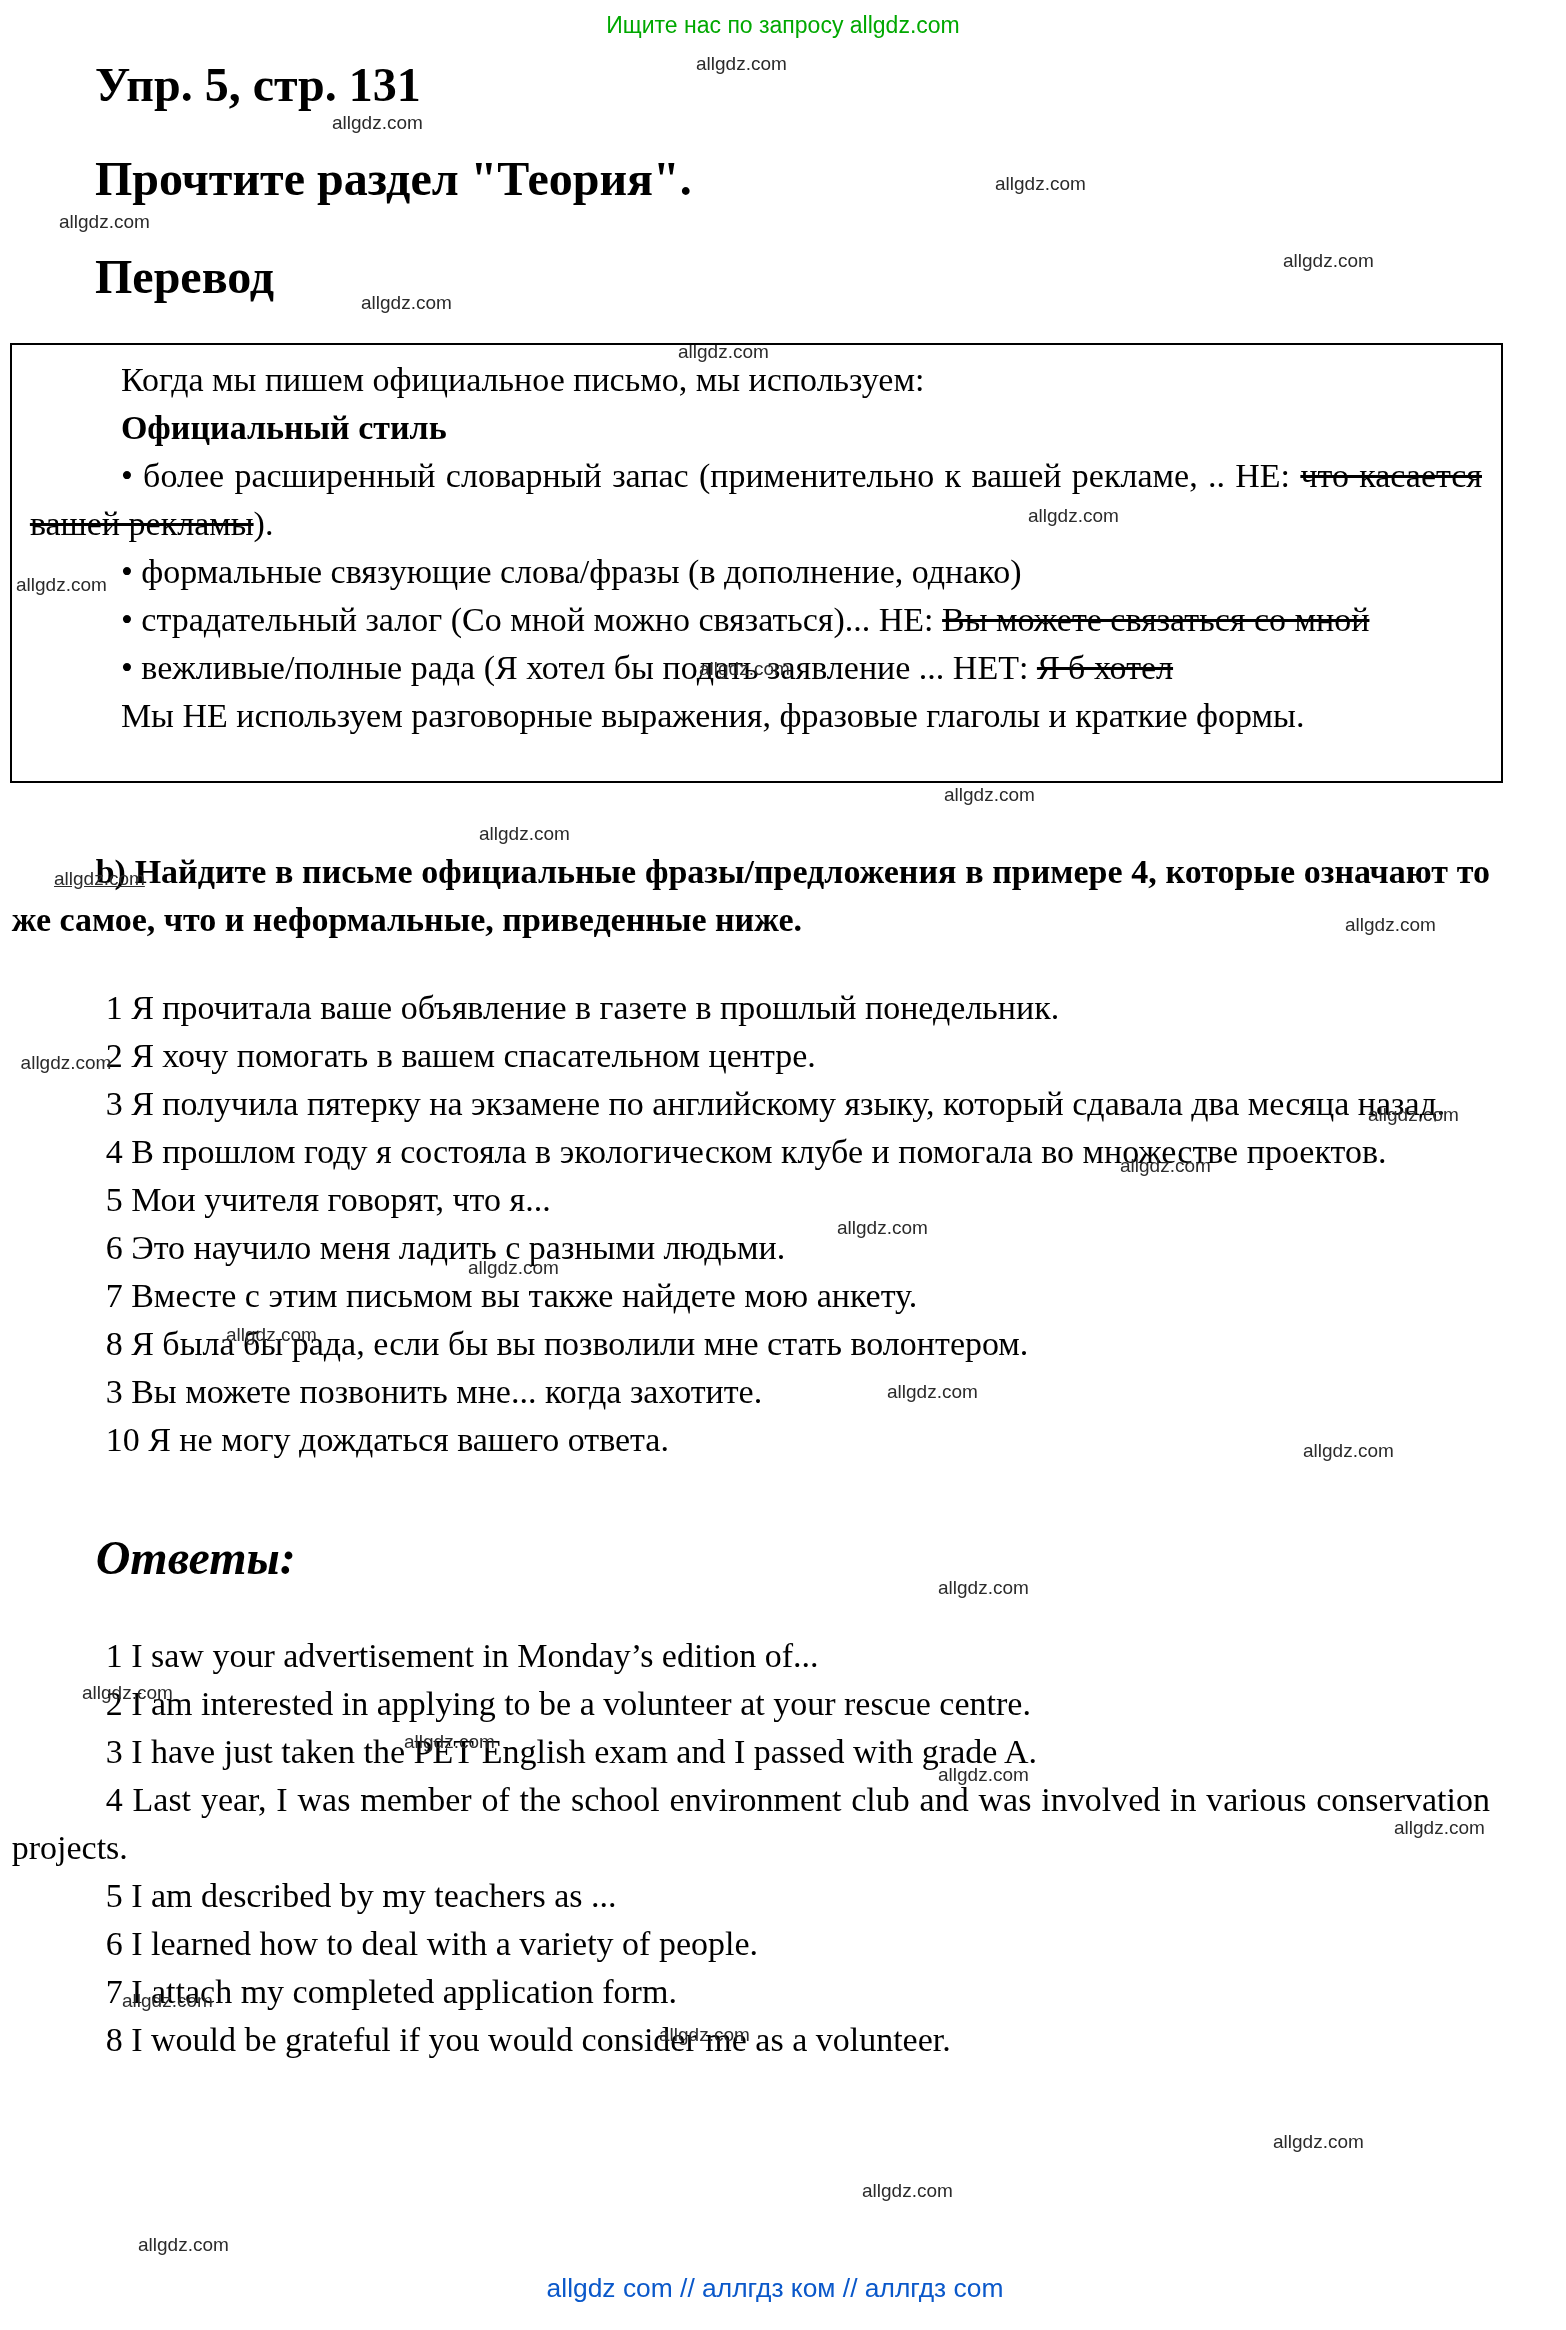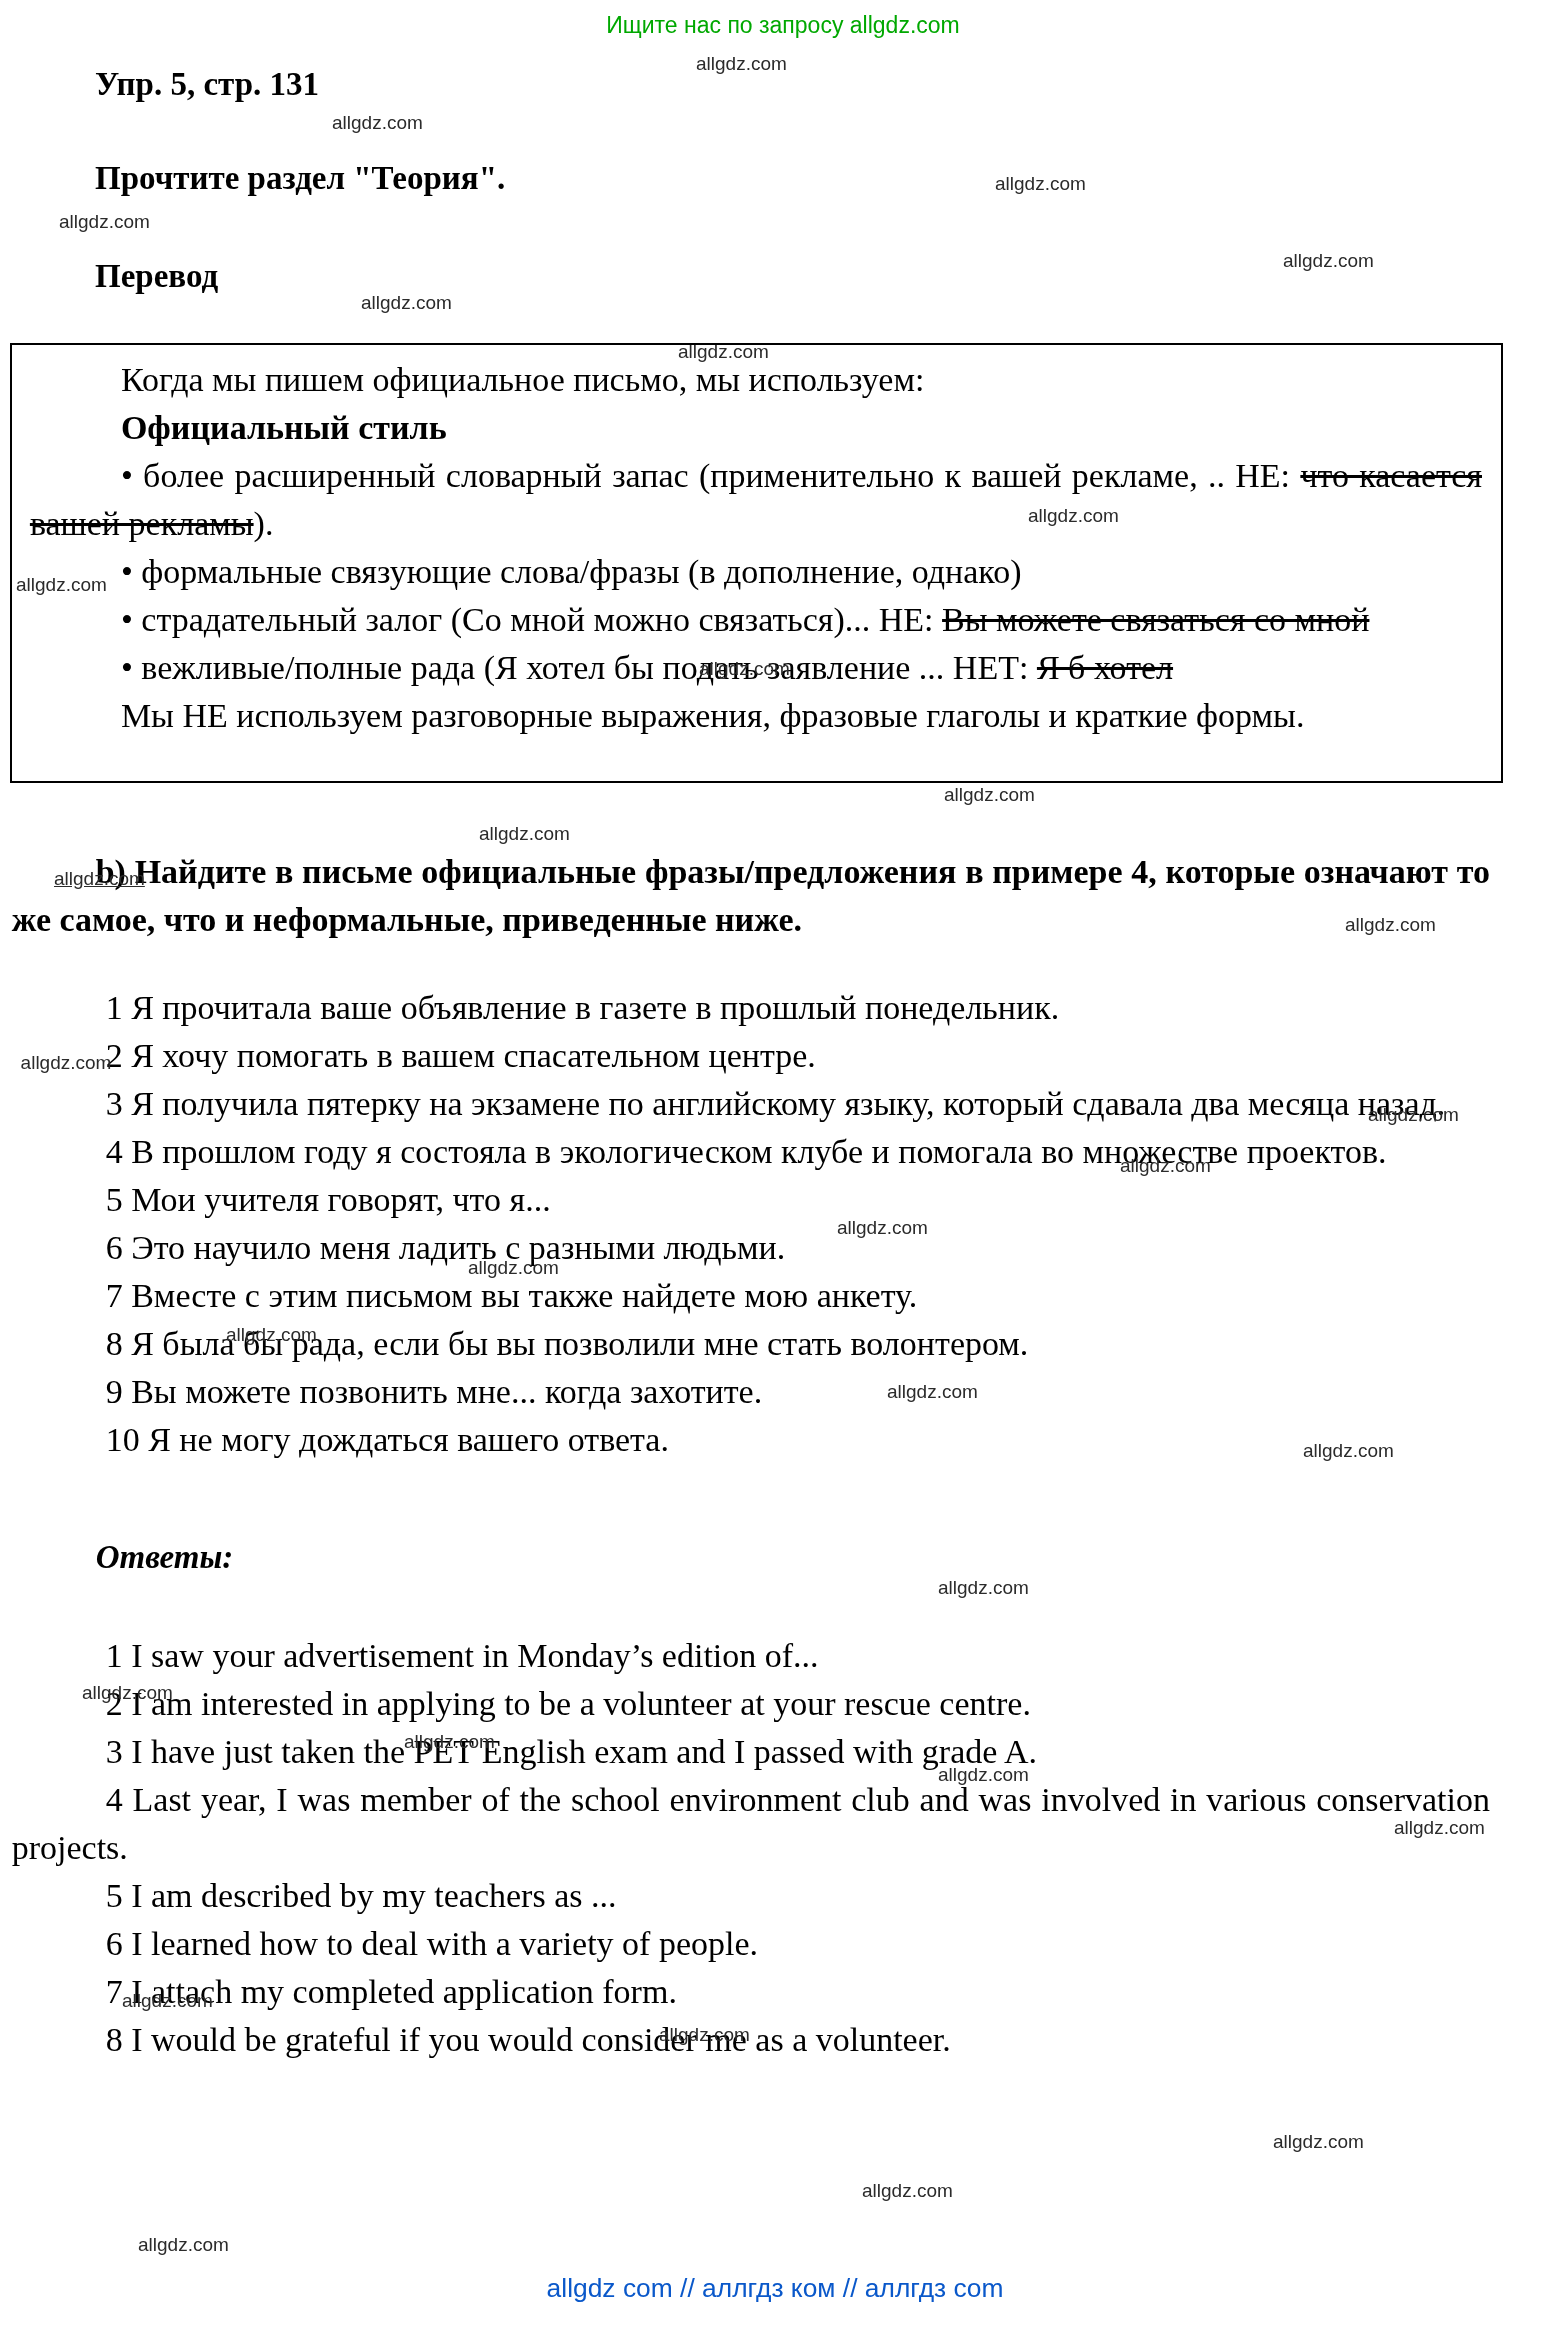--- a/index.html
+++ b/index.html
@@ -26,21 +26,21 @@
   }
 
   .banner {
     padding-top: 8.8px;
     text-align: center;
     font-family: "Liberation Sans", sans-serif;
     font-size: 23px;
     line-height: 32px;
   }
 
-  h1, h2 { font-weight: bold; font-size: 33px; line-height: 41px; margin: 0; }
+  h1, h2 { font-weight: bold; font-size: 48px; line-height: 41px; margin: 0; }
   .h-exercise    { margin: 23.5px 0 0 95px; }
   .h-instruction { margin: 53px 0 0 95px; }
   .h-translation { margin: 57px 0 0 95px; }
 
   .theory-box {
     margin: 46px 63px 0 10.3px;
     border: 2.2px solid #000000;
     padding: 10.3px 19px 41px 17.6px;
   }
   .bp {
@@ -140,21 +140,21 @@
 
     <div class="list">
         <p class="li">1 Я прочитала ваше объявление в газете в прошлый понедельник.</p>
         <p class="li">2 Я хочу помогать в вашем спасательном центре.</p>
         <p class="li">3 Я получила пятерку на экзамене по английскому языку, который сдавала два месяца назад.</p>
         <p class="li">4 В прошлом году я состояла в экологическом клубе и помогала во множестве проектов.</p>
         <p class="li">5 Мои учителя говорят, что я...</p>
         <p class="li">6 Это научило меня ладить с разными людьми.</p>
         <p class="li">7 Вместе с этим письмом вы также найдете мою анкету.</p>
         <p class="li">8 Я была бы рада, если бы вы позволили мне стать волонтером.</p>
-        <p class="li">9 Вы можете позвонить мне... когда захотите.</p>
+        <p class="li">3 Вы можете позвонить мне... когда захотите.</p>
         <p class="li">10 Я не могу дождаться вашего ответа.</p>
       </div>
 
     <h2 class="h-answers">Ответы:</h2>
 
     <div class="list answers">
         <p class="li">1 I saw your advertisement in Monday’s edition of...</p>
         <p class="li">2 I am interested in applying to be a volunteer at your rescue centre.</p>
         <p class="li">3 I have just taken the PET English exam and I passed with grade A.</p>
         <p class="li">4 Last year, I was member of the school environment club and was involved in various conservation projects.</p>

